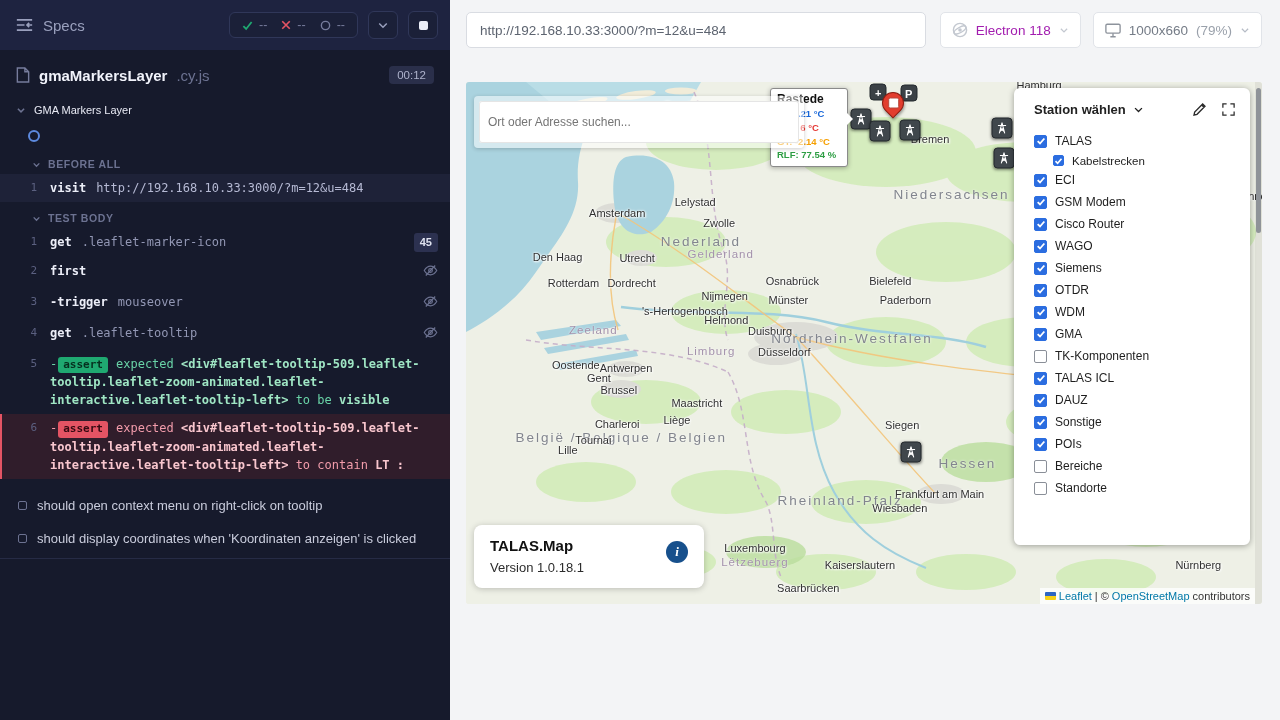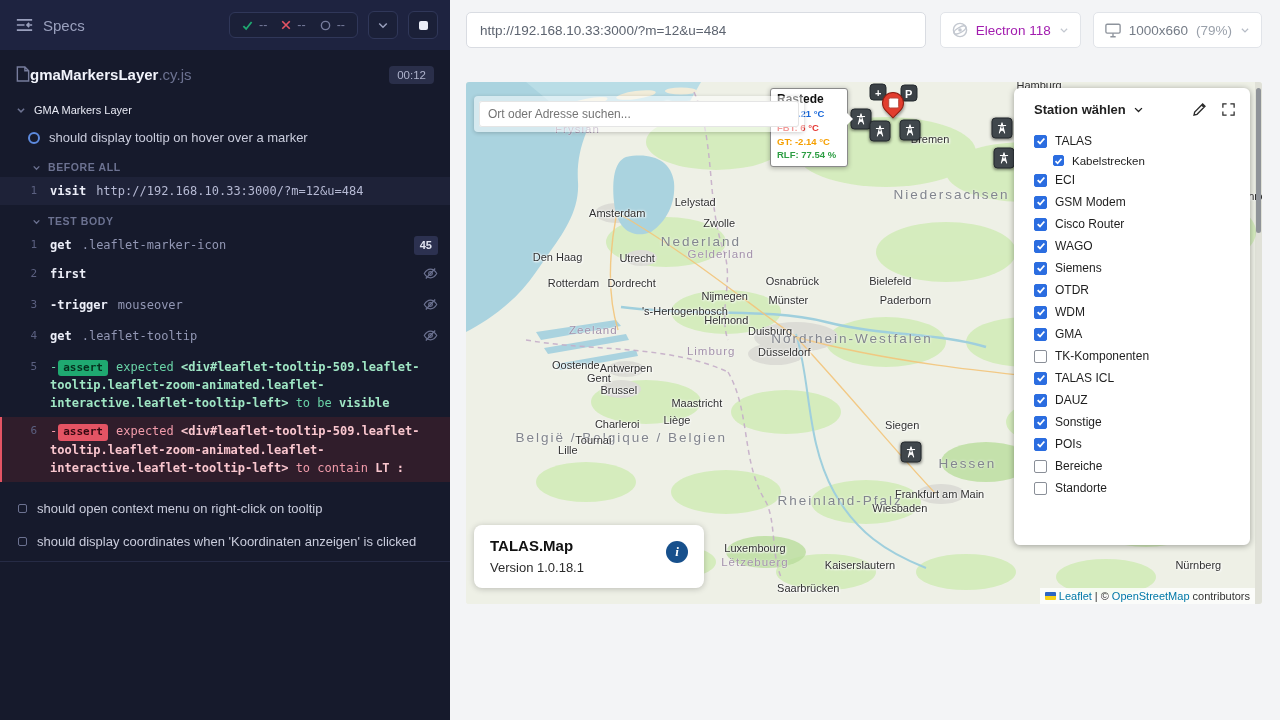--- a/index.html
+++ b/index.html
@@ -8,21 +8,21 @@
 
   
   .reporter { width:450px; min-width:450px; height:720px; background:#161a2c; color:#9095ad; display:flex; flex-direction:column; overflow:hidden; }
   .rep-header { height:50px; background:#1e2340; display:flex; align-items:center; padding:0 12px 0 16px; gap:10px; flex:none; }
   .specs-label { color:#9aa0bd; font-size:15px; }
   .stats { margin-left:auto; display:flex; align-items:center; gap:14px; border:1px solid #303759; border-radius:6px; padding:5px 12px; background:#1b2038; }
   .stat { display:flex; align-items:center; gap:6px; font-size:12.5px; color:#767c9c; }
   .hbtn { width:30px; height:28px; border:1px solid #303759; background:#1b2038; border-radius:6px; display:flex; align-items:center; justify-content:center; cursor:pointer; }
   .stopsq { width:9px; height:9px; background:#eceef8; border-radius:2px; display:block; }
 
-  .spec-row { display:flex; padding:16px 16px 12px 16px; flex:none; }
+  .spec-row { display:flex; align-items:center; gap:9px; padding:16px 16px 12px 16px; flex:none; }
   .spec-name { color:#f1f3fb; font-weight:700; font-size:15px; }
   .spec-ext { color:#6c7291; font-size:15px; }
   .timer-badge { margin-left:auto; background:#2a2f4a; color:#aeb3cc; font-size:11.5px; padding:3px 8px; border-radius:4px; }
 
   .runnables { flex:1; overflow:hidden; }
   .suite-row { display:flex; align-items:center; gap:8px; padding:8px 16px; color:#e8eaf4; font-size:11px;text-align:right; }
   .test-row { display:flex; align-items:center; gap:9px; padding:6px 16px 6px 28px; color:#c9ccdc; font-size:13px; }
   .section-row { display:flex; align-items:center; gap:7px; padding:10px 16px 4px 32px; color:#6c7291; font-size:10.5px; font-weight:700; letter-spacing:.6px; }
 
   .cmd-row { display:flex; align-items:flex-start; padding:5px 12px 5px 0; font-family:"DejaVu Sans Mono", monospace; font-size:12px; line-height:1.5; }
@@ -73,21 +73,21 @@
   .pin-outer { position:absolute; width:24px; height:26px; margin-left:-11px; margin-top:-26px; z-index:5; cursor:pointer; }
   .pin-body { width:22px; height:22px; background:#e23d2e; border:1px solid #8d1d12; border-radius:50% 50% 50% 0; transform:rotate(-45deg); display:flex; align-items:center; justify-content:center; box-shadow:-1px 2px 3px rgba(0,0,0,.35); }
   .pin-inner { width:11px; height:11px; background:#fff; border:1px solid #b4483c; border-radius:2px; transform:rotate(45deg); }
 
   .tip { position:absolute; left:304px; top:6px; width:78px; background:#fff; border:1px solid #8a8a8a; border-radius:3px; box-shadow:0 1px 5px rgba(0,0,0,.3); padding:3px 6px 4px 6px; z-index:6; }
   .tip::after { content:""; position:absolute; right:-6px; top:24px; border:6px solid transparent; border-right:0; border-left:6px solid #fff; }
   .tip-title { font-weight:700; color:#111; font-size:12px; margin-bottom:1px; }
   .tip-row { font-size:9.5px; font-weight:700; line-height:1.45; white-space:nowrap; }
 
   .search { position:absolute; left:8px; top:14px; width:330px; background:rgba(255,255,255,.5); border-radius:4px; padding:5px; box-shadow:0 1px 4px rgba(0,0,0,.2); z-index:7; }
-  .search input { width:100%; height:26px; border:none; outline:none; border-radius:3px; background:#fff; font-size:12px; color:#701a75; padding:0 9px; font-family:"Liberation Sans",sans-serif; box-shadow:inset 0 0 0 1px #e5e5e5; }
+  .search input { width:100%; height:42px; border:none; outline:none; border-radius:3px; background:#fff; font-size:12px; color:#701a75; padding:0 9px; font-family:"Liberation Sans",sans-serif; box-shadow:inset 0 0 0 1px #e5e5e5; }
 
   .station-panel { position:absolute; left:548px; top:6px; width:236px; height:457px; background:#fff; border-radius:6px; box-shadow:0 1px 6px rgba(0,0,0,.35); z-index:8; padding:13px 0 0 0; }
   .panel-header { display:flex; align-items:center; padding:0 14px 9px 20px; gap:7px; }
   .panel-title { font-size:13px; font-weight:700; color:#222; }
   .panel-icons { margin-left:auto; display:flex; gap:13px; align-items:center; }
   .chk-list { padding:4px 10px 10px 20px; }
   .chk-row { display:flex; align-items:center; gap:8px; height:22px; cursor:pointer; font-size:12px; color:#1e1e1e; }
   .chk-row.sub { margin-left:19px; height:17px; font-size:11.5px; }
   .cbox { width:13px; height:13px; border:1px solid #8a8f98; border-radius:2px; background:#fff; display:flex; align-items:center; justify-content:center; flex:none; }
   .cbox.on { background:#2b6de0; border-color:#2b6de0; }
@@ -157,21 +157,20 @@
 
   <div class="runnables">
     <div class="suite-row">
       <svg width="10" height="10" viewBox="0 0 16 16" fill="none" stroke="#6c7291" stroke-width="2.4">
           <path d="M3 6 l5 5 5-5"></path>
         </svg>
       <span>GMA Markers Layer</span>
     </div>
     <div class="test-row">
       <span class="run-circle"></span>
-      <span>should display tooltip on hover over a marker</span>
     </div>
     <div class="section-row">
       <svg width="9" height="9" viewBox="0 0 16 16" fill="none" stroke="#6c7291" stroke-width="2.4">
           <path d="M3 6 l5 5 5-5"></path>
         </svg>
       <span>BEFORE ALL</span>
     </div>
     <div id="before-cmds">
         <div class="cmd-row visit">
           <span class="cmd-num">1</span>

